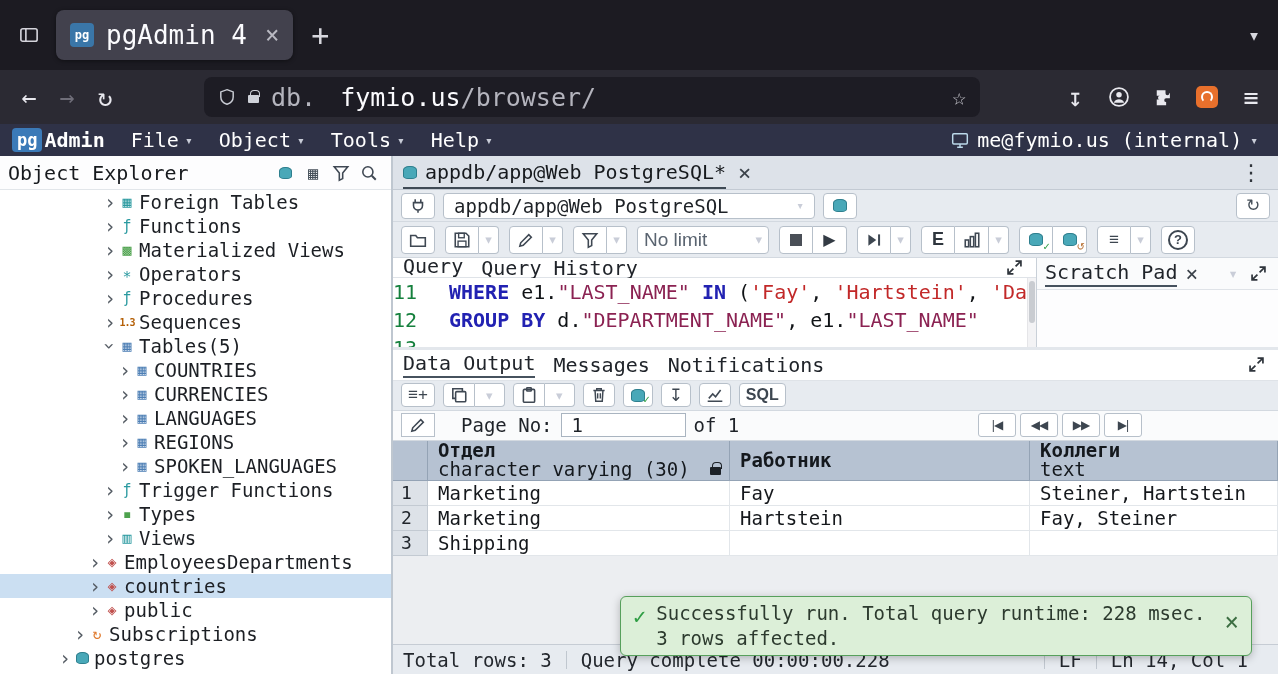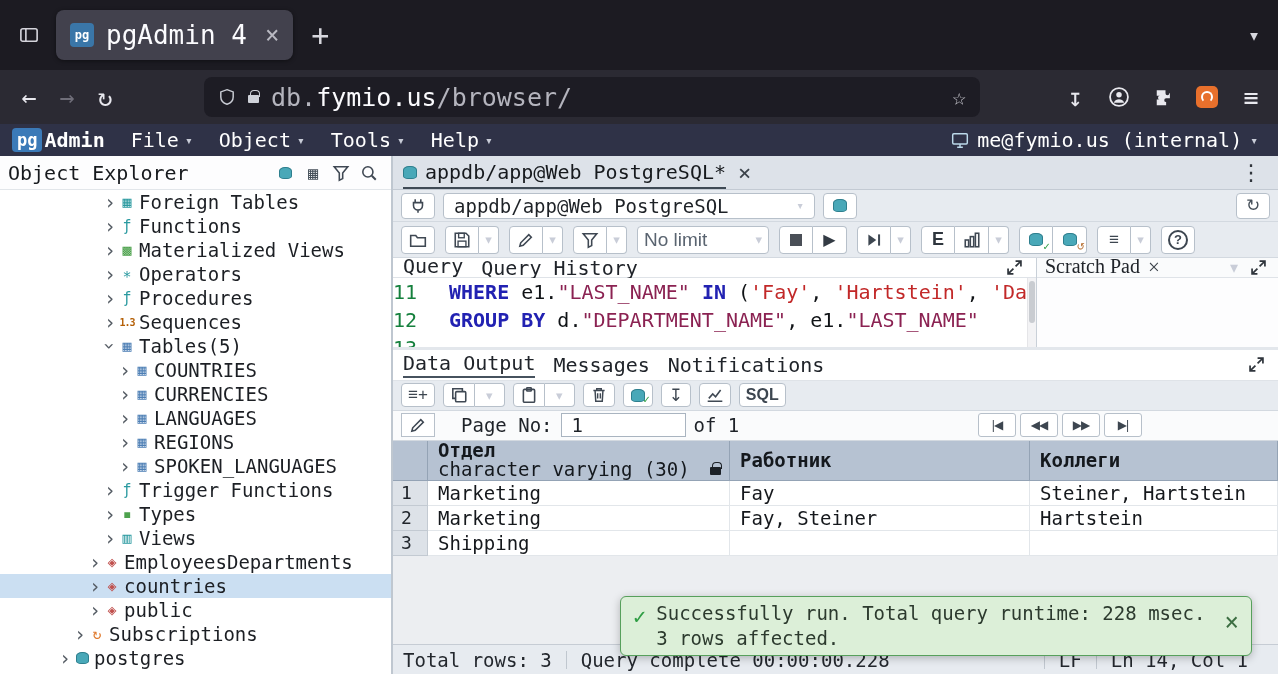--- a/index.html
+++ b/index.html
@@ -26,21 +26,21 @@
   .navbar{height:54px;background:#2b2a33;display:flex;align-items:center;padding:0 10px;}
   .nbtn{width:38px;height:38px;color:#e8e8ee;font-size:25px;border-radius:6px;}
   .nbtn.dim{color:#6f6e79;}
   .urlbar{width:776px;height:40px;background:#1d1c24;border-radius:8px;display:flex;align-items:center;
           padding:0 14px;gap:12px;margin-left:80px;font-size:25px;}
   .shield{color:#c9ccd4;}
   .lk{width:11px;height:8px;background:currentColor;border-radius:1px;position:relative;display:inline-block;}
   .lk::before{content:"";position:absolute;left:1.5px;top:-5px;width:8px;height:6px;
               border:1.6px solid currentColor;border-bottom:none;border-radius:4px 4px 0 0;background:transparent;}
   .urllock{color:#cfd2d9;margin-top:4px;}
-  .u-sub{color:#b4b4bd;} .u-dom{color:#fbfbfe;} .u-path{color:#b4b4bd;}
+  .u-sub{color:#b4b4bd;} .u-dom{color:#fbfbfe;margin-left:24px;} .u-path{color:#b4b4bd;}
   .star{margin-left:auto;color:#d3d3da;font-size:23px;}
   .navicons{display:flex;align-items:center;gap:10px;margin-left:auto;color:#dcdce2;}
   .navicons .nbtn{width:34px;}
   .extorange{width:22px;height:22px;border-radius:5px;background:#e8702c;position:relative;}
   .extorange::after{content:"";position:absolute;inset:5px;border:2px solid #fff;border-radius:50%;border-bottom-color:transparent;}
 
   
   .pgbar{height:32px;background:#2f3247;display:flex;align-items:center;color:#fff;padding:0 12px;font-size:20px;}
   .pgbox{background:#3b7ab8;color:#fff;font-weight:bold;border-radius:4px;padding:0 5px;height:24px;
          line-height:24px;font-size:17px;}
@@ -115,22 +115,22 @@
   .editor{flex:1;display:flex;font-size:20px;line-height:28px;background:#fff;overflow:hidden;}
   .gutter{width:46px;padding-right:10px;text-align:left;color:#15803d;}
   .code{flex:1;padding-left:10px;white-space:pre;overflow:hidden;}
   .tk-kw{color:#2222b2;font-weight:bold;}
   .tk-st{color:#c22828;}
   .tk-id{color:#8b2252;}
   .tk-pl{color:#101316;}
   .vscroll{width:9px;background:#f3f3f5;border-left:1px solid #e5e5e8;position:relative;}
   .vthumb{position:absolute;top:3px;left:1px;width:6px;height:42px;background:#c9ccd1;border-radius:3px;}
   .scratch{width:241px;display:flex;flex-direction:column;background:#fff;}
-  .shead{height:20px;display:flex;align-items:center;gap:8px;padding:0 8px;border-bottom:1px solid #dfe3e8;
-         font-size:20px;color:#20242a;background:#fafbfc;font-family:Liberation Serif, serif;}
+  .shead{height:32px;display:flex;align-items:center;gap:8px;padding:0 8px;border-bottom:1px solid #dfe3e8;
+         font-size:20px;color:#20242a;background:#fafbfc;}
   .sclose{color:#3c434b;font-size:21px;}
   .sbody{flex:1;background:#fdfdfe;}
 
   .outtabs{height:34px;display:flex;align-items:center;gap:18px;padding:0 10px;background:#fff;
            border-top:3px solid #e3e7ec;border-bottom:1px solid #dfe3e8;font-size:20px;color:#20242a;}
   .outbar{height:30px;background:#e7ebf0;display:flex;align-items:center;gap:8px;padding:0 8px;
           border-bottom:1px solid #d3d9e0;}
   .outbar .qbtn{height:24px;min-width:30px;}
   .sqlbtn{font-weight:bold;font-size:16px;letter-spacing:0;}
 
@@ -647,34 +647,37 @@
           <span class="tp">
               <span>character varying (30)</span>
               <span class="lk"></span>
             </span>
         </div>
         <div class="gh">
           <span class="nm">Работник</span>
         </div>
         <div class="gh">
           <span class="nm">Коллеги</span>
+          <span class="tp">
+              <span>text</span>
+            </span>
         </div>
       </div>
       <div id="gridbody">
           <div class="grow">
             <div class="gn">1</div>
             <div class="gc">Marketing</div>
             <div class="gc">Fay</div>
             <div class="gc">Steiner, Hartstein</div>
           </div>
           <div class="grow">
             <div class="gn">2</div>
             <div class="gc">Marketing</div>
+            <div class="gc">Hartstein</div>
             <div class="gc">Fay, Steiner</div>
-            <div class="gc">Hartstein</div>
           </div>
           <div class="grow">
             <div class="gn">3</div>
             <div class="gc">Shipping</div>
             <div class="gc"></div>
             <div class="gc"></div>
           </div>
         </div>
       <div class="filler"></div>
 

